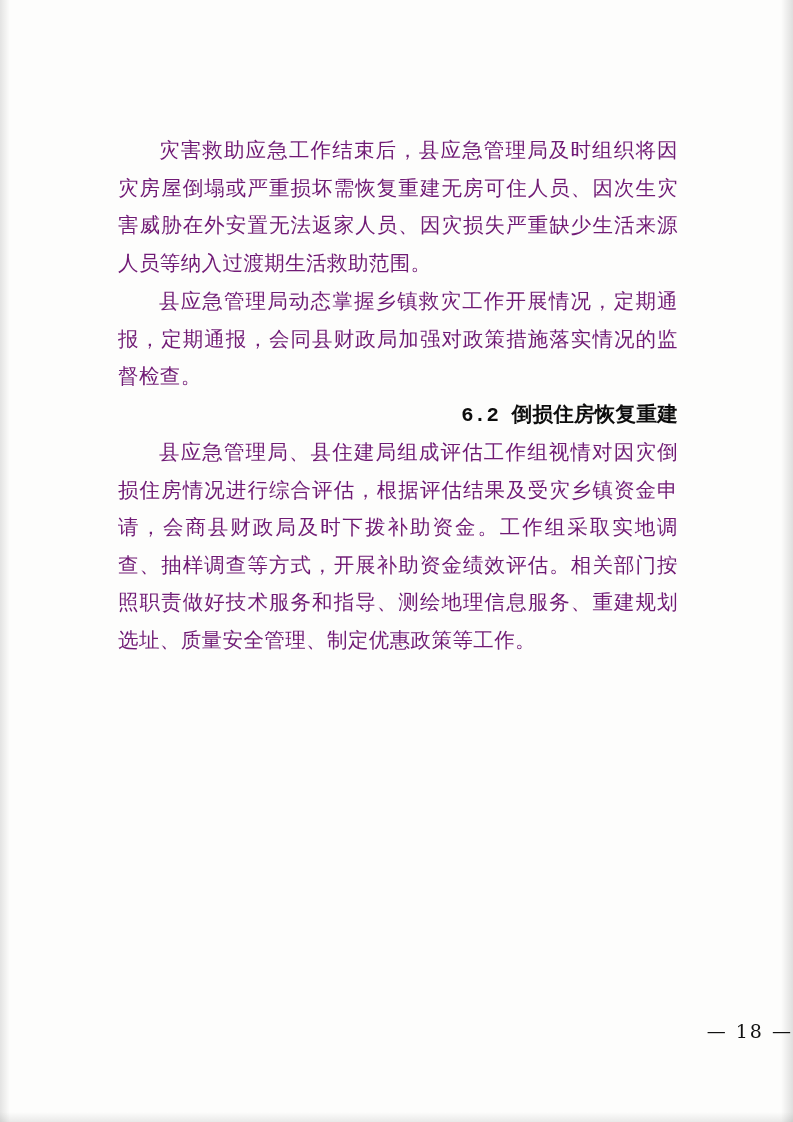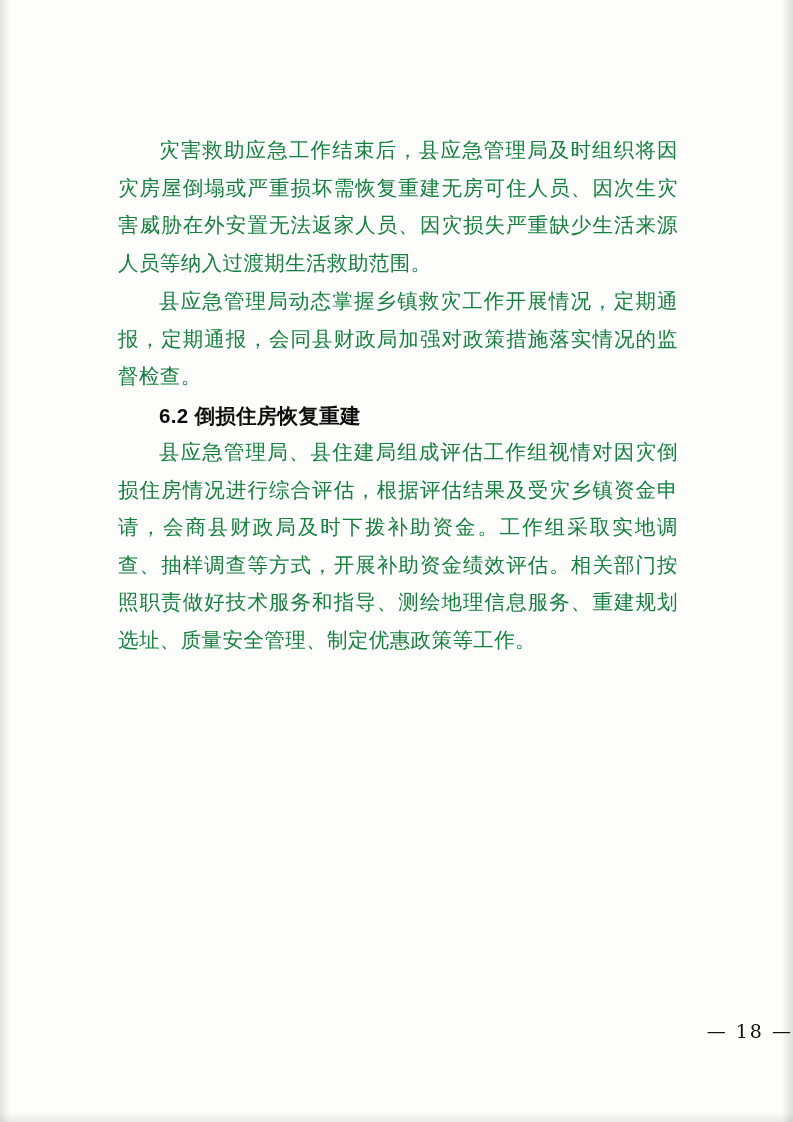--- a/index.html
+++ b/index.html
@@ -30,38 +30,39 @@
   .content {
     position: absolute;
     left: 118px;
     top: 132px;
     width: 560px;
   }
   p.para {
     margin: 0 0 1px 0;
     font-size: 20.5px;
     line-height: 37.5px;
-    color: #15803d;
+    color: #701a75;
     text-align: justify;
     text-justify: inter-ideograph;
     text-indent: 2em;
     letter-spacing: 0.4px;
     font-family: "DejaVu Serif", "Liberation Serif", serif;
     font-weight: 400;
   }
   h2.heading {
     margin: 0;
     padding: 0;
     font-size: 20.5px;
     line-height: 37.5px;
     color: #0d0d0d;
     text-indent: 2em;
     font-weight: bold;
     letter-spacing: 0.3px;
-    font-family: Liberation Sans, sans-serif;
+    font-family: Liberation Mono, monospace;
+    text-align: right;
   }
   .footer {
     position: absolute;
     left: 0;
     top: 1020px;
     width: 793px;
     text-align: right;
   }
   .page-number {
     display: inline-block;

